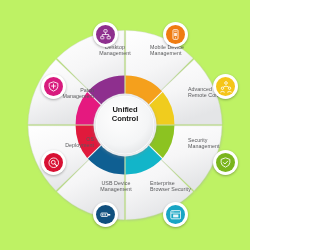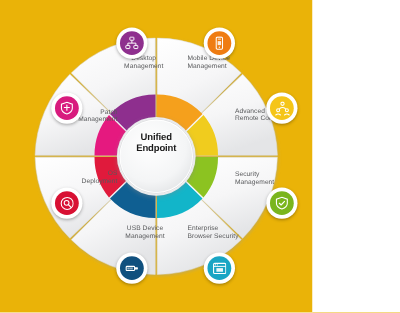--- a/index.html
+++ b/index.html
@@ -10,21 +10,21 @@
   body {
     width: 250px;
     height: 250px;
     overflow: hidden;
     font-family: "Liberation Sans", sans-serif;
   }
   #infographic {
     position: relative;
     width: 250px;
     height: 250px;
-    background: #eab308;
+    background: #bef264;
   }
   #wheel-svg {
     position: absolute;
     left: 0;
     top: 0;
     width: 250px;
     height: 250px;
     display: block;
   }
   .petal-label {
@@ -154,21 +154,21 @@
 
     <g filter="url(#hubShadow)">
       <circle cx="125" cy="125" r="31.5" fill="#e9eaec"></circle>
       <circle cx="125" cy="125" r="29.5" fill="url(#hubGrad)" stroke="#ffffff" stroke-width="1.6"></circle>
       <circle cx="125" cy="125" r="29.8" fill="none" stroke="#ccced1" stroke-width="0.5"></circle>
     </g>
   </svg>
 
   <div class="center-text">
     <div>Unified</div>
-    <div>Endpoint</div>
+    <div>Control</div>
   </div>
 
   <div class="petal-label lbl-desktop">Desktop
 Management</div>
   <div class="petal-label lbl-mobile">Mobile Device
 Management</div>
   <div class="petal-label lbl-advanced">Advanced
 Remote Control</div>
   <div class="petal-label lbl-security">Security
 Management</div>

